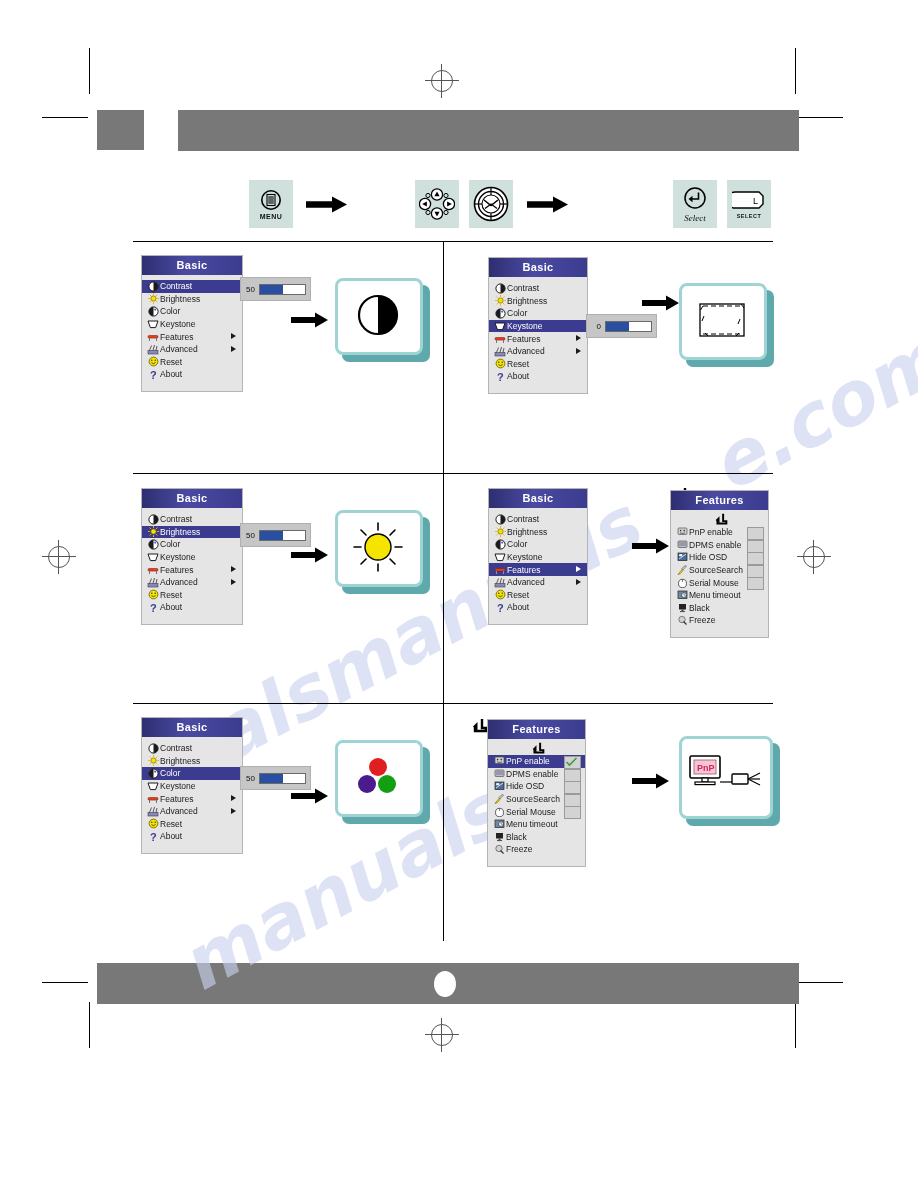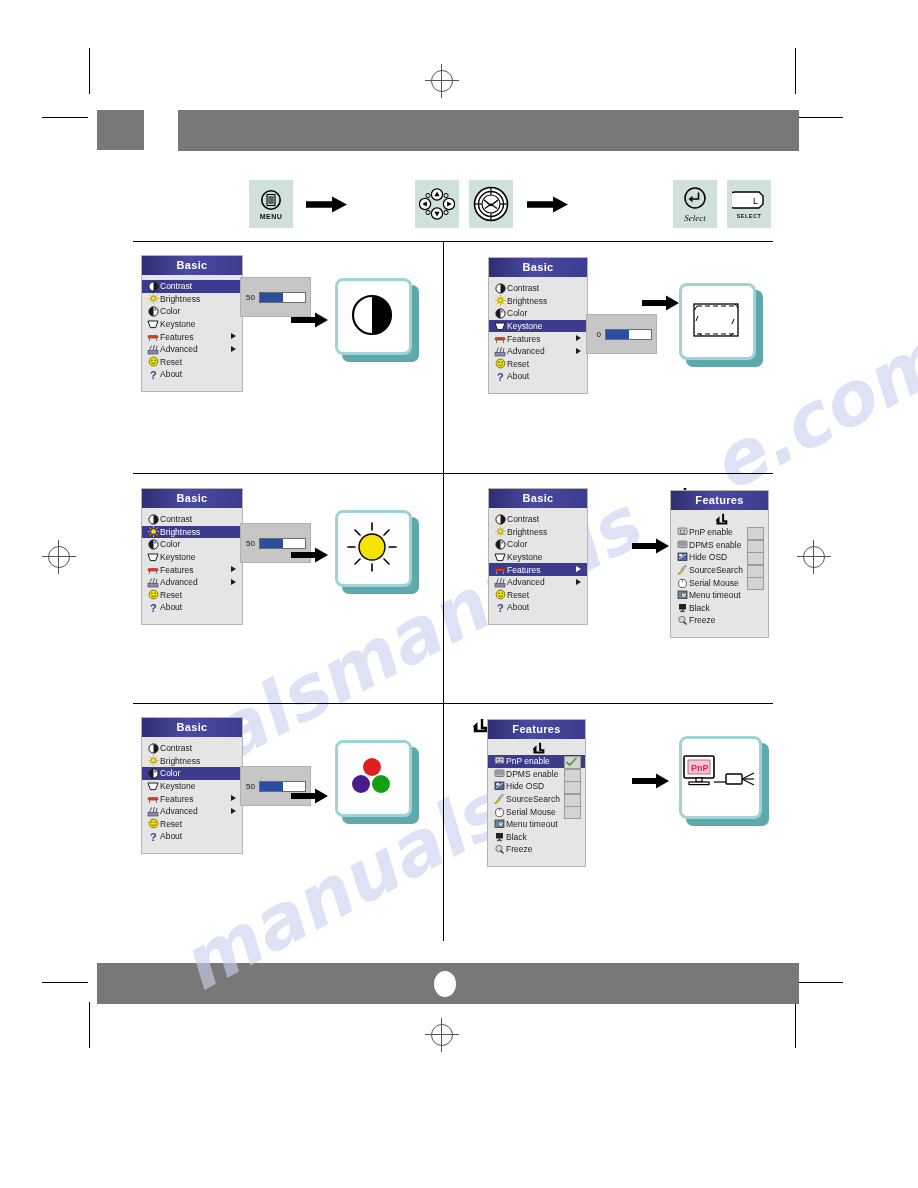--- a/index.html
+++ b/index.html
@@ -49,27 +49,27 @@
   .row.sel .lbl{color:#fff;}
   .row .caret{position:absolute;right:6px;top:3px;width:0;height:0;
               border-left:5px solid #1a1a1a;border-top:3px solid transparent;border-bottom:3px solid transparent;}
   .row.sel .caret{border-left-color:#fff;}
 
   
   .chk{position:absolute;right:4px;top:1px;width:15px;height:11px;background:#d3d3d3;border:1px solid #9a9a9a;}
 
   
   .slider{position:absolute;background:#c6c6c6;border:1px solid #b0b0b0;display:flex;align-items:center;
-          height:14px;padding:12px 4px;gap:4px;}
+          height:14px;padding:4px 4px;gap:4px;}
   .slider .val{font-size:8px;color:#111;min-width:10px;text-align:right;font-family:"Liberation Sans",sans-serif;}
   .slider .track{width:45px;height:9px;background:#fff;border:1px solid #6a6a6a;position:relative;}
   .slider .fill{position:absolute;left:0;top:0;bottom:0;background:#2b4fa0;}
 
   
-  .tile{position:absolute;}
+  .tile{position:absolute;padding-left:11px;}
   .tile .shadow{position:absolute;left:7px;top:7px;right:0;bottom:0;background:#5fa9ac;border-radius:7px;}
   .tile .face{position:absolute;left:0;top:0;right:7px;bottom:7px;background:#fff;border:3px solid #9fd4d4;border-radius:8px;}
   .tile .content{position:absolute;inset:0;display:flex;align-items:center;justify-content:center;}
 
   
   .backarrow{position:absolute;font-size:15px;color:#000;font-weight:700;line-height:1;}
 </style>
 </head>
 <body>
 

